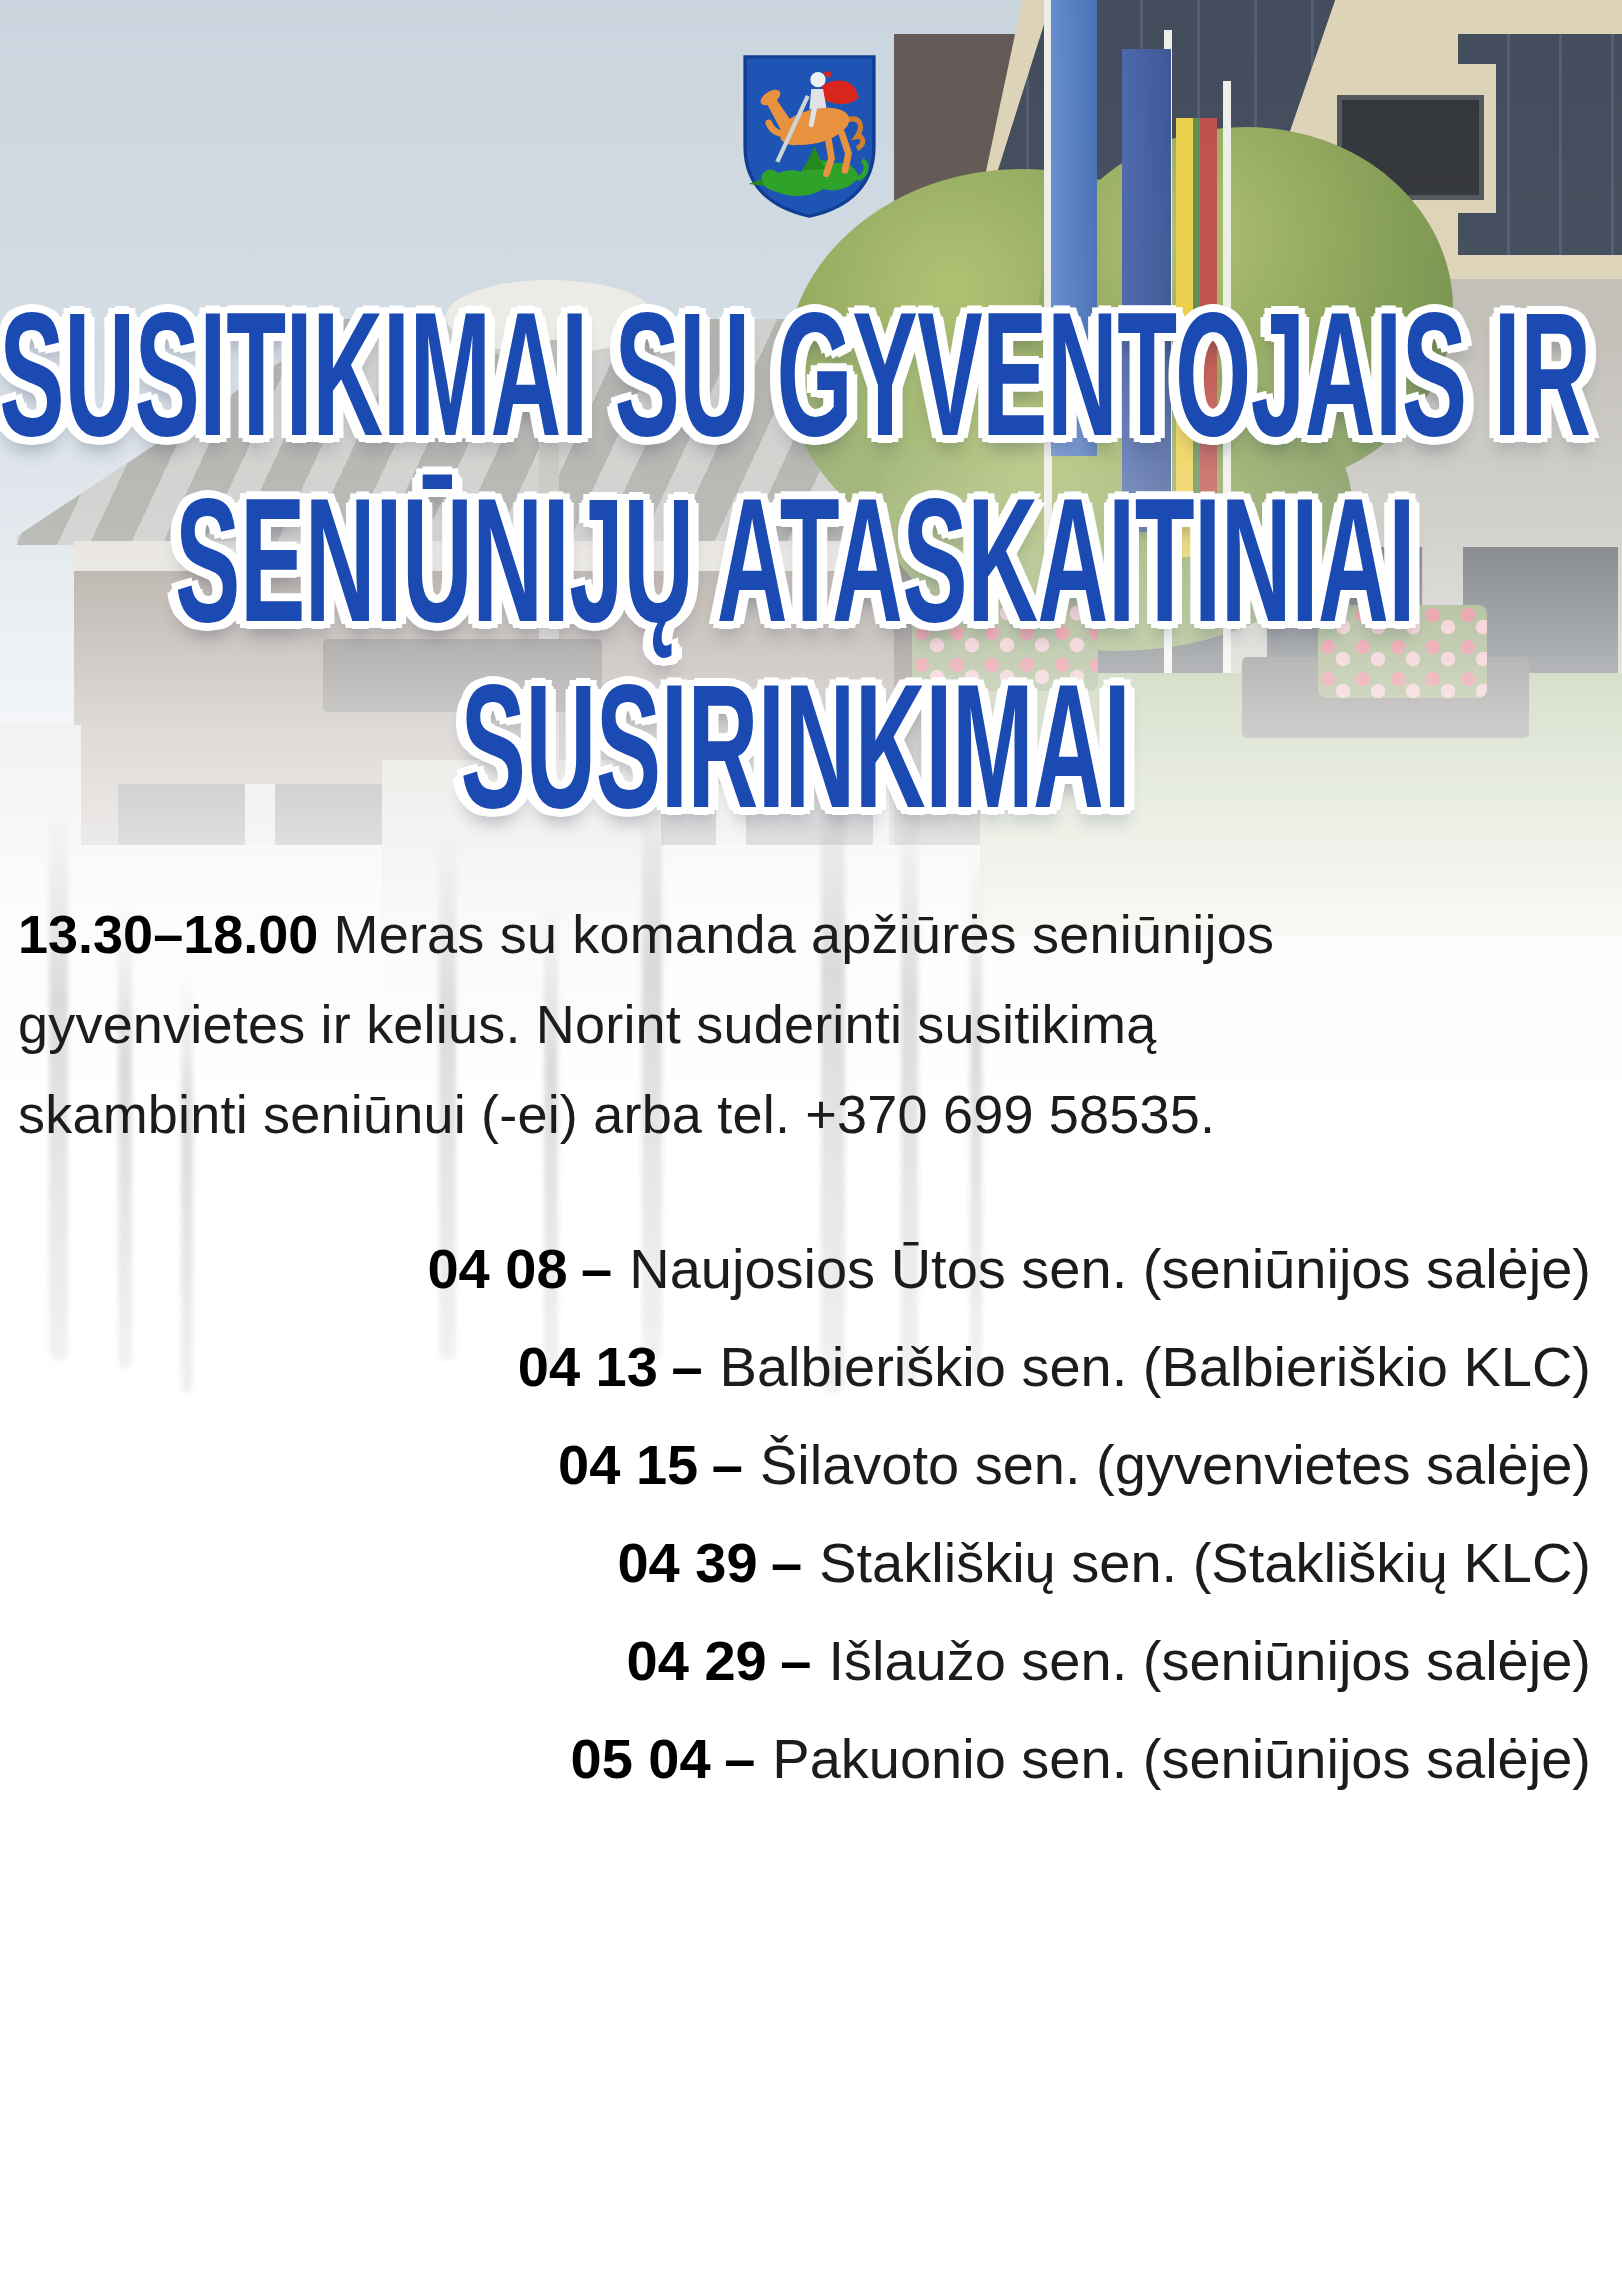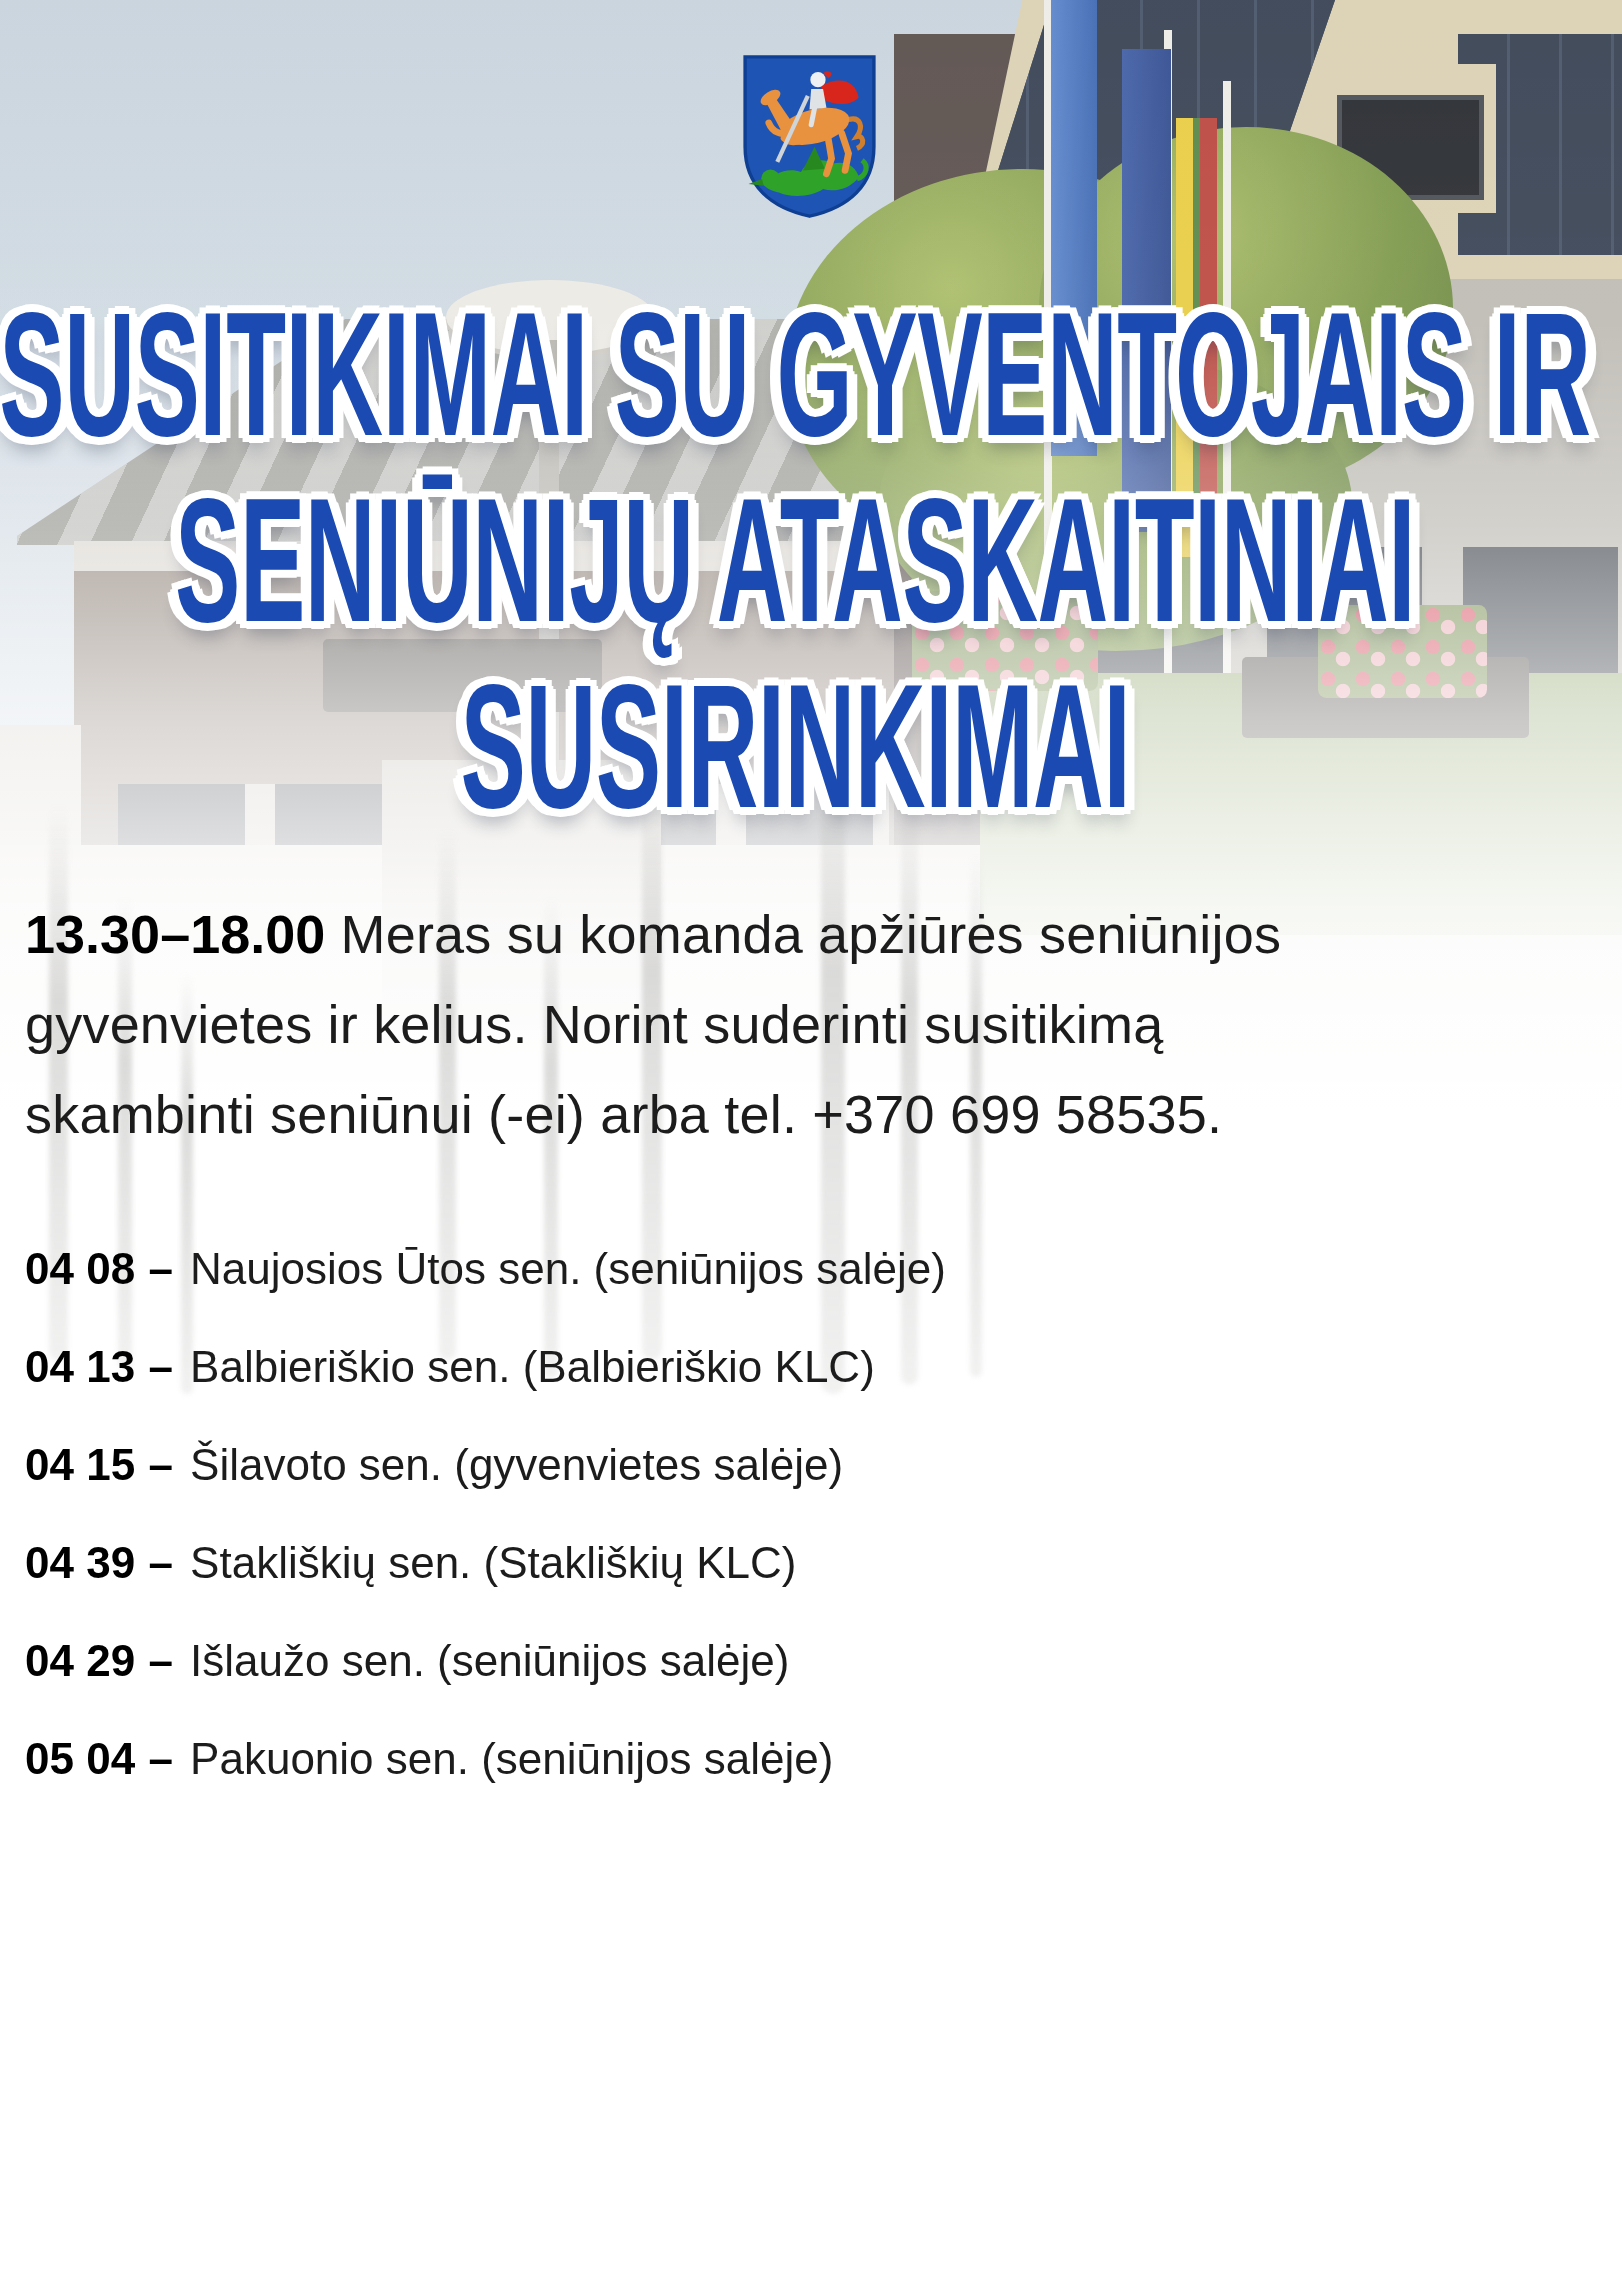--- a/index.html
+++ b/index.html
@@ -107,26 +107,26 @@
     letter-spacing: -0.8px;
     color: #1a4ab2;
     transform: scale(0.58, 1.04);
     text-shadow:
       -13.5px 0 0 #fff, 13.5px 0 0 #fff, 0 -7.6px 0 #fff, 0 7.6px 0 #fff,
       -11px -6px 0 #fff, 11px -6px 0 #fff, -11px 6px 0 #fff, 11px 6px 0 #fff,
       -18px 2.5px 0 #fff, 18px 2.5px 0 #fff,
       0 13.5px 22px rgba(30, 40, 70, .30);
   }
   
-  .content { position: absolute; left: 25px; top: 889px; width: 1573px; z-index: 9; }
+  .content { position: absolute; left: 18px; top: 889px; width: 1573px; z-index: 9; }
   .intro p { margin: 0; font-size: 54px; line-height: 90px; color: #1c1c1c; letter-spacing: 0.2px; }
   .intro b { font-weight: 700; color: #000; letter-spacing: 0; }
   .intro-text { white-space: pre-line; }
   .schedule { margin-top: 61px; }
-  .schedule-item { white-space: nowrap; font-size: 44px; line-height: 98px; color: #1c1c1c; }
+  .schedule-item { white-space: nowrap; font-size: 56px; line-height: 98px; color: #1c1c1c; text-align: right; }
   .schedule-item b { font-weight: 700; color: #000; }
   .schedule-item .dash { margin: 0 17px 0 13.5px; }
 </style>
 </head>
 <body>
 
 <div class="poster">
 
   <div class="photo">
     <div class="sky"></div>

